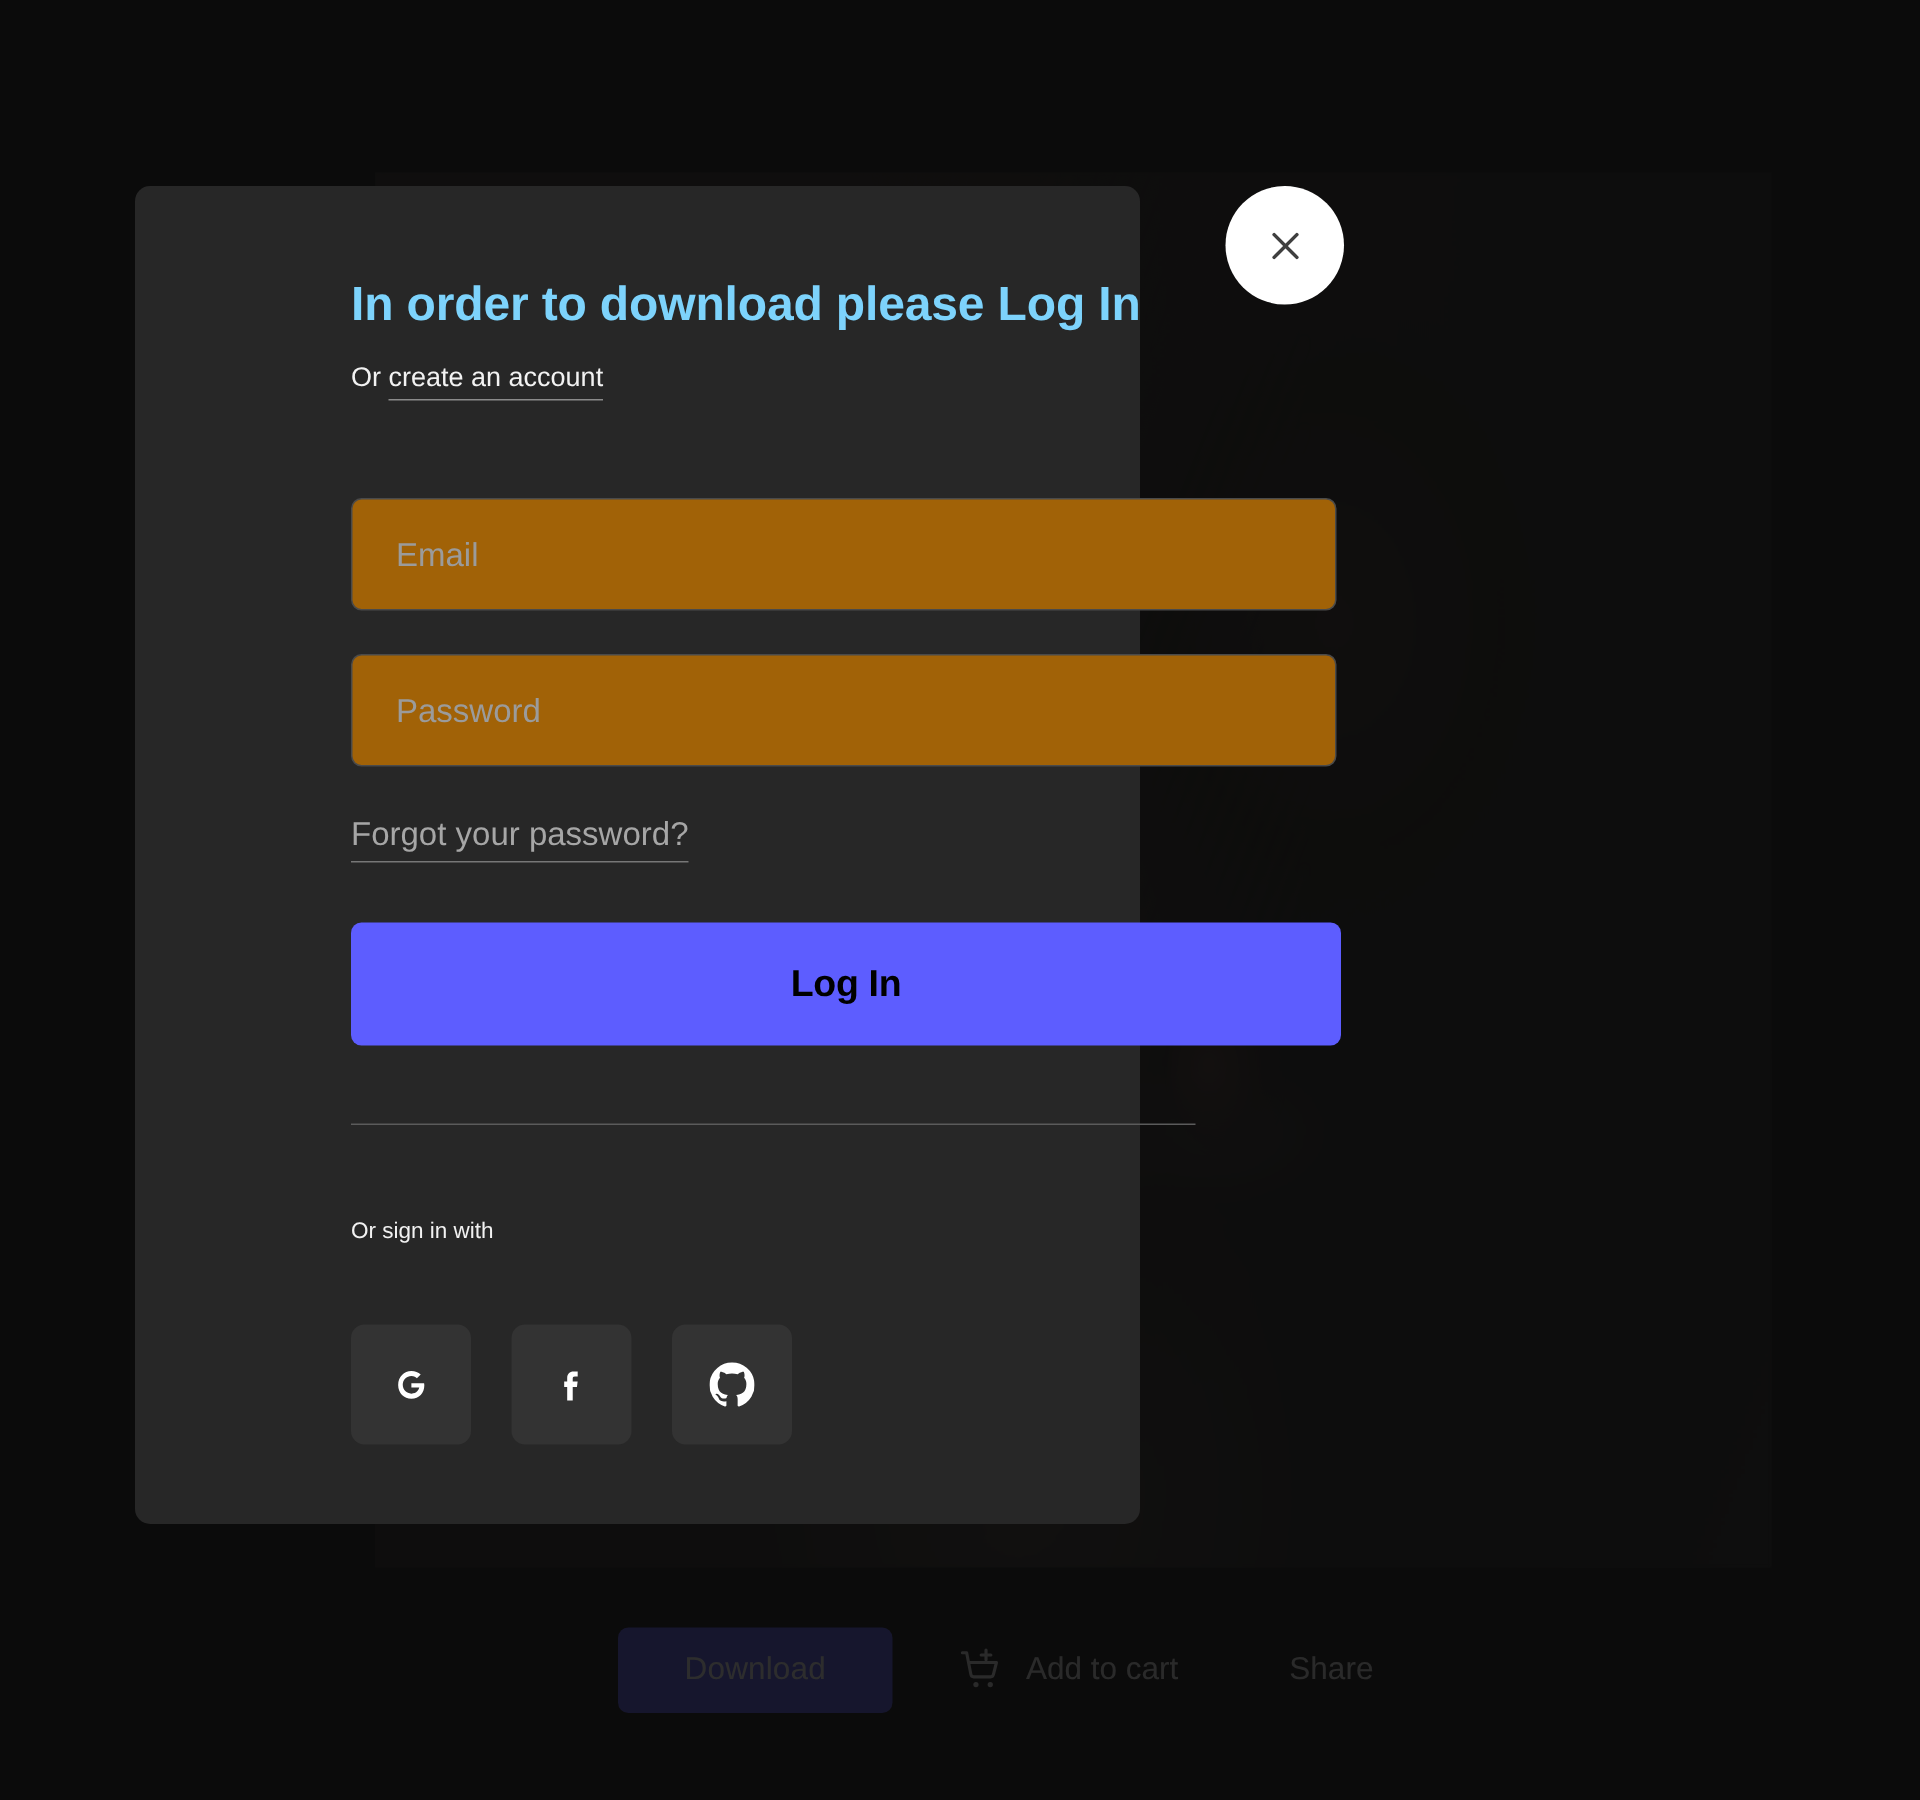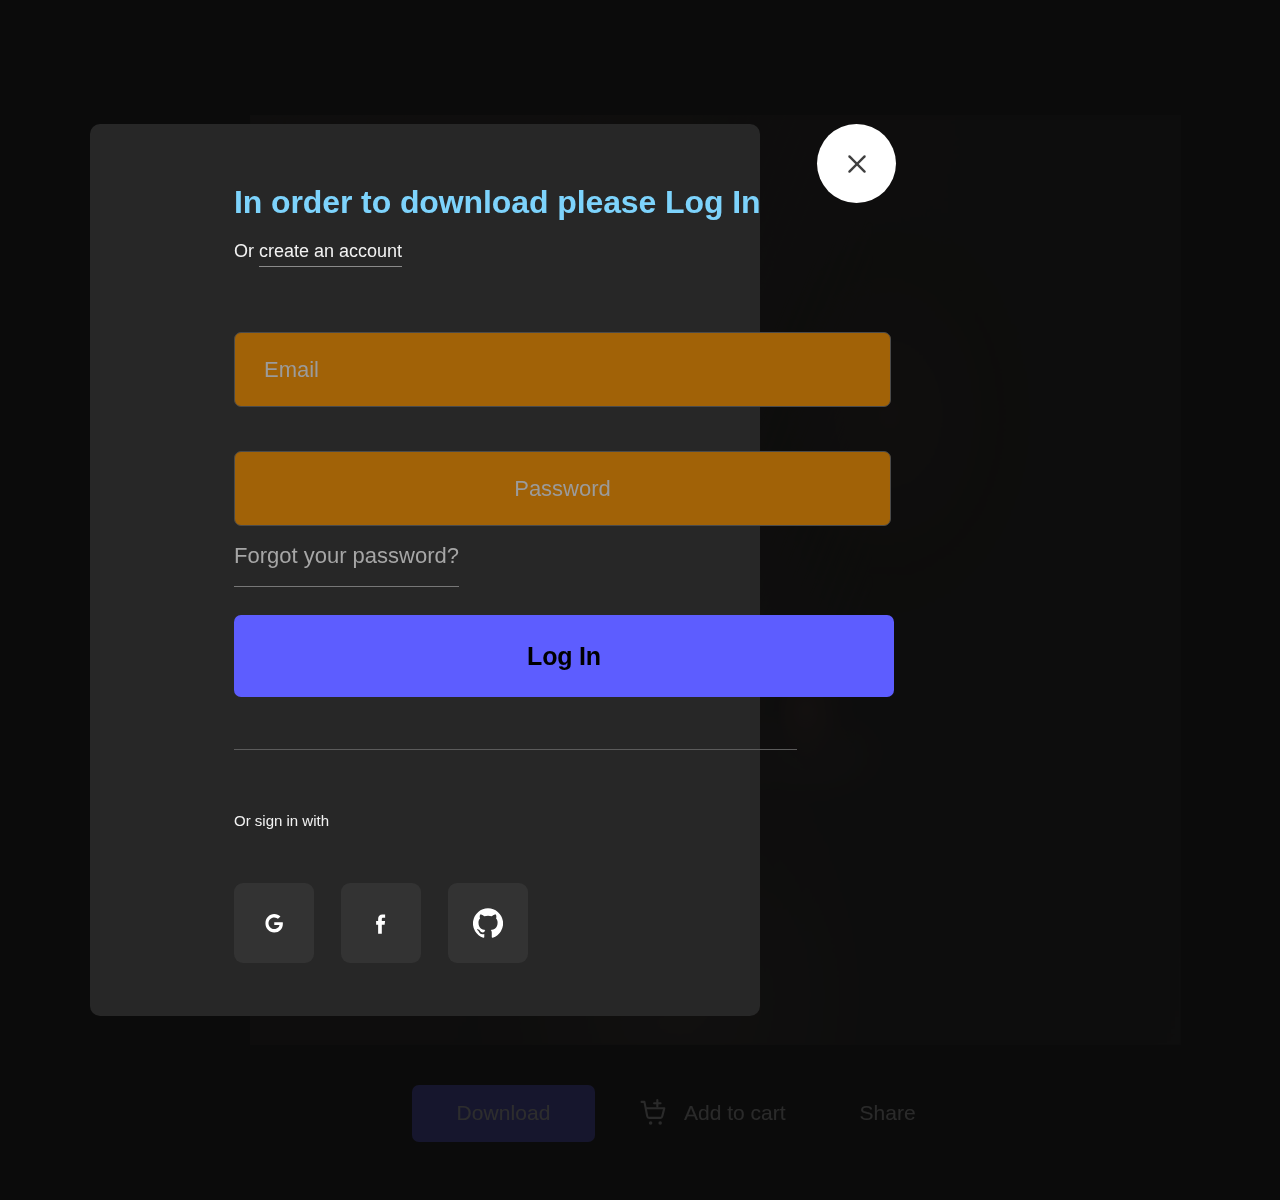--- a/index.html
+++ b/index.html
@@ -222,31 +222,31 @@
     border: 1px solid #4a4a4a;
     border-radius: 7px;
     color: #d6d6d6;
     font-size: 22px;
     font-family: "Liberation Sans", sans-serif;
     padding: 0 29px;
     outline: none;
   }
   .field::placeholder { color: #9b9b9b; opacity: 1; }
   .field-email { top: 208px; }
-  .field-password { top: 327px; text-align: center; }
+  .field-password { top: 312px; }
 
   .forgot {
     position: absolute;
     left: 0;
     top: 419px;
     font-size: 22px;
     color: #a6a6a6;
     text-decoration: none;
     border-bottom: 1px solid #777777;
-    padding-bottom: 17px;
+    padding-bottom: 5px;
     cursor: pointer;
     white-space: nowrap;
   }
 
   .login-btn {
     position: absolute;
     left: 0;
     top: 491px;
     width: 660px;
     height: 82px;

